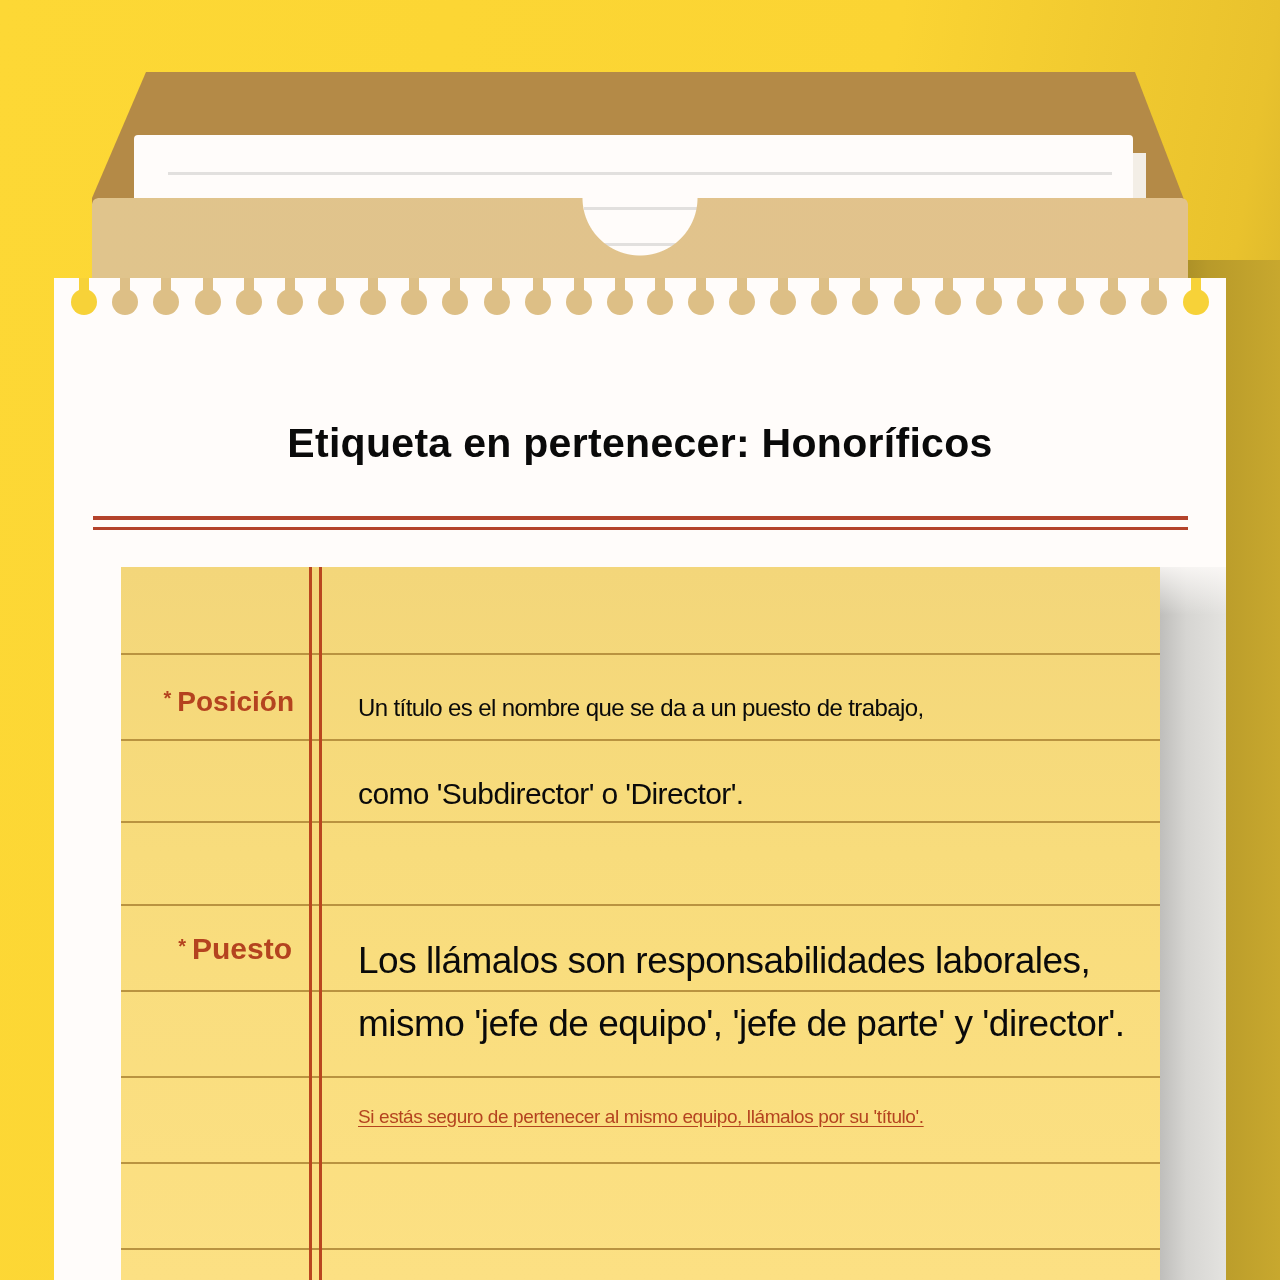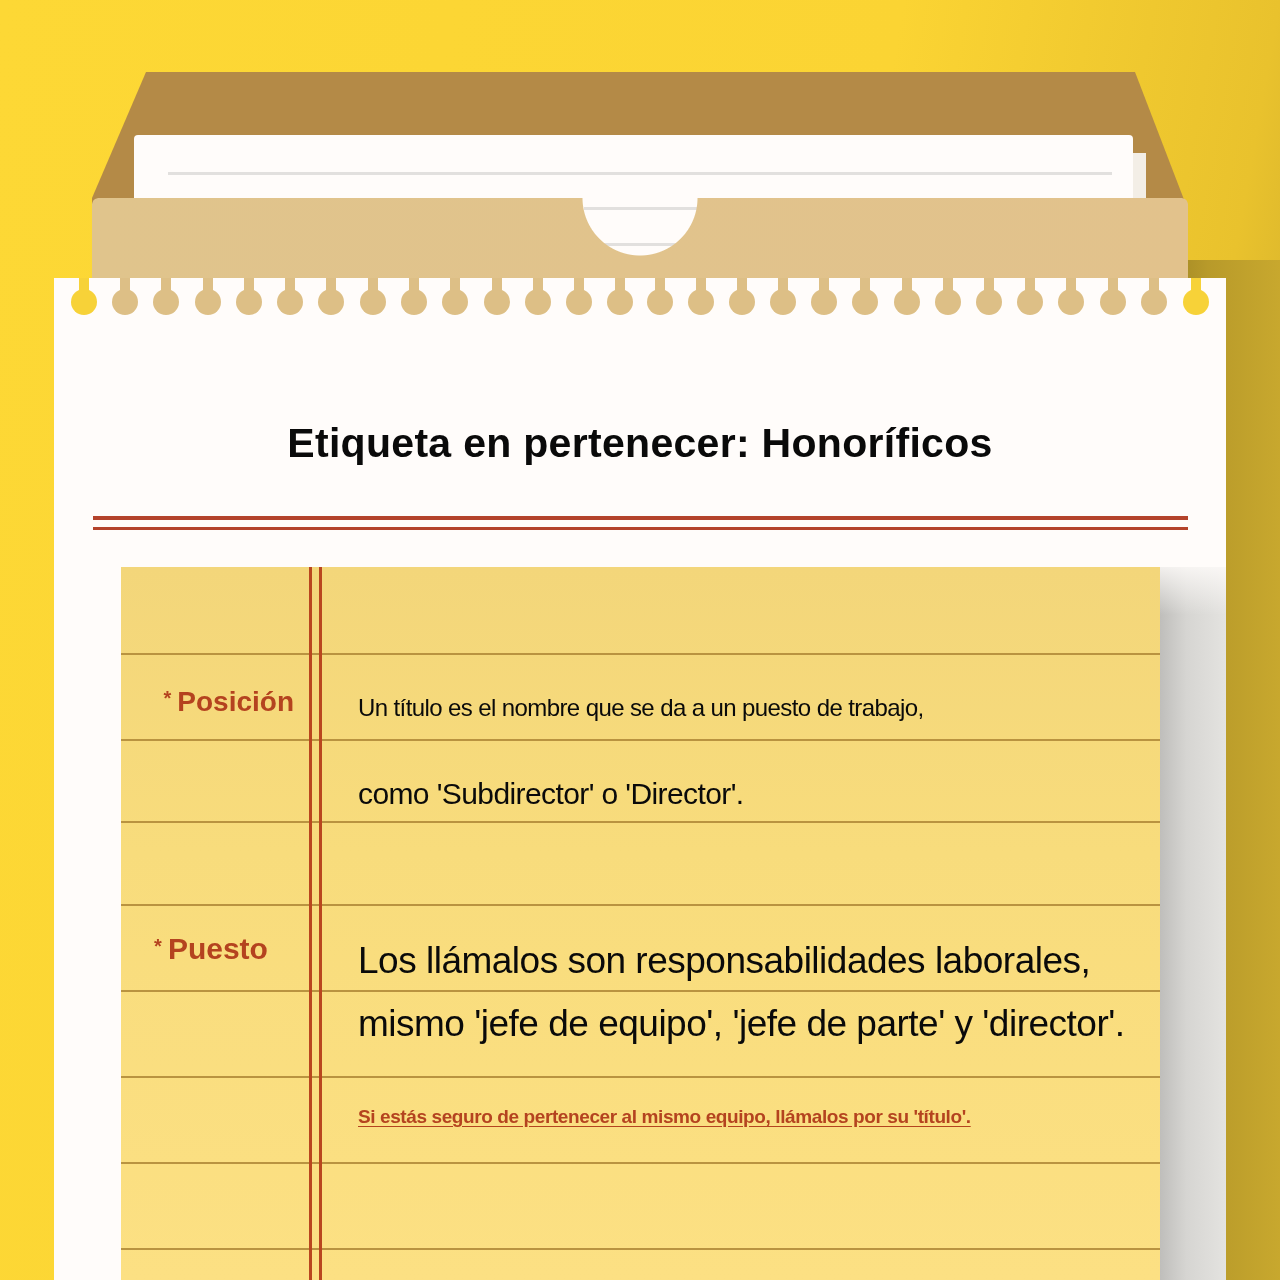--- a/index.html
+++ b/index.html
@@ -71,21 +71,21 @@
     position:absolute; font-family:"Liberation Sans", sans-serif; font-weight:700;
     color:#B4431F; text-align:right;
   }
   .label .star { font-size:20px; vertical-align:6px; margin-right:6px; }
   .body-text {
     position:absolute; left:358px; color:#0A0A0A; font-family:"Liberation Sans", sans-serif;
     white-space:nowrap;
   }
   .tip {
     position:absolute; left:358px; top:1106px; color:#B4431F;
-    font-family:"Liberation Sans", sans-serif; font-weight:700; font-size:19px;
+    font-family:"Liberation Sans", sans-serif; font-weight:400; font-size:19px;
     text-decoration:underline; text-underline-offset:3px; white-space:nowrap; letter-spacing:-0.4px;
   }
 </style>
 </head>
 <body>
 
 <div class="bg-shade"></div>
 
 <div class="env-back"></div>
 <div class="inner-sheet-2"></div>
@@ -149,19 +149,19 @@
   <div class="vline" style="left:188px"></div>
   <div class="vline" style="left:198px"></div>
 </div>
 
 <div class="label" style="left:130px; top:686px; width:164px; font-size:28px;">
   <span class="star">*</span><span>Posición</span>
 </div>
 <div class="body-text" style="top:694px; font-size:24px; letter-spacing:-0.6px;">Un título es el nombre que se da a un puesto de trabajo,</div>
 <div class="body-text" style="top:746px; font-size:30px; letter-spacing:-0.6px;margin-top:31px;">como 'Subdirector' o 'Director'.</div>
 
-<div class="label" style="left:130px; top:932px; width:162px; font-size:30px;text-align:center;">
+<div class="label" style="left:130px; top:932px; width:162px; font-size:30px;">
   <span class="star">*</span><span>Puesto</span>
 </div>
 <div class="body-text" style="top:940px; font-size:37px; letter-spacing:-0.5px;">Los llámalos son responsabilidades laborales,</div>
 <div class="body-text" style="top:1003px; font-size:37px; letter-spacing:-0.5px;">mismo 'jefe de equipo', 'jefe de parte' y 'director'.</div>
 
 <div class="tip">Si estás seguro de pertenecer al mismo equipo, llámalos por su 'título'.</div>
 
 </body></html>

